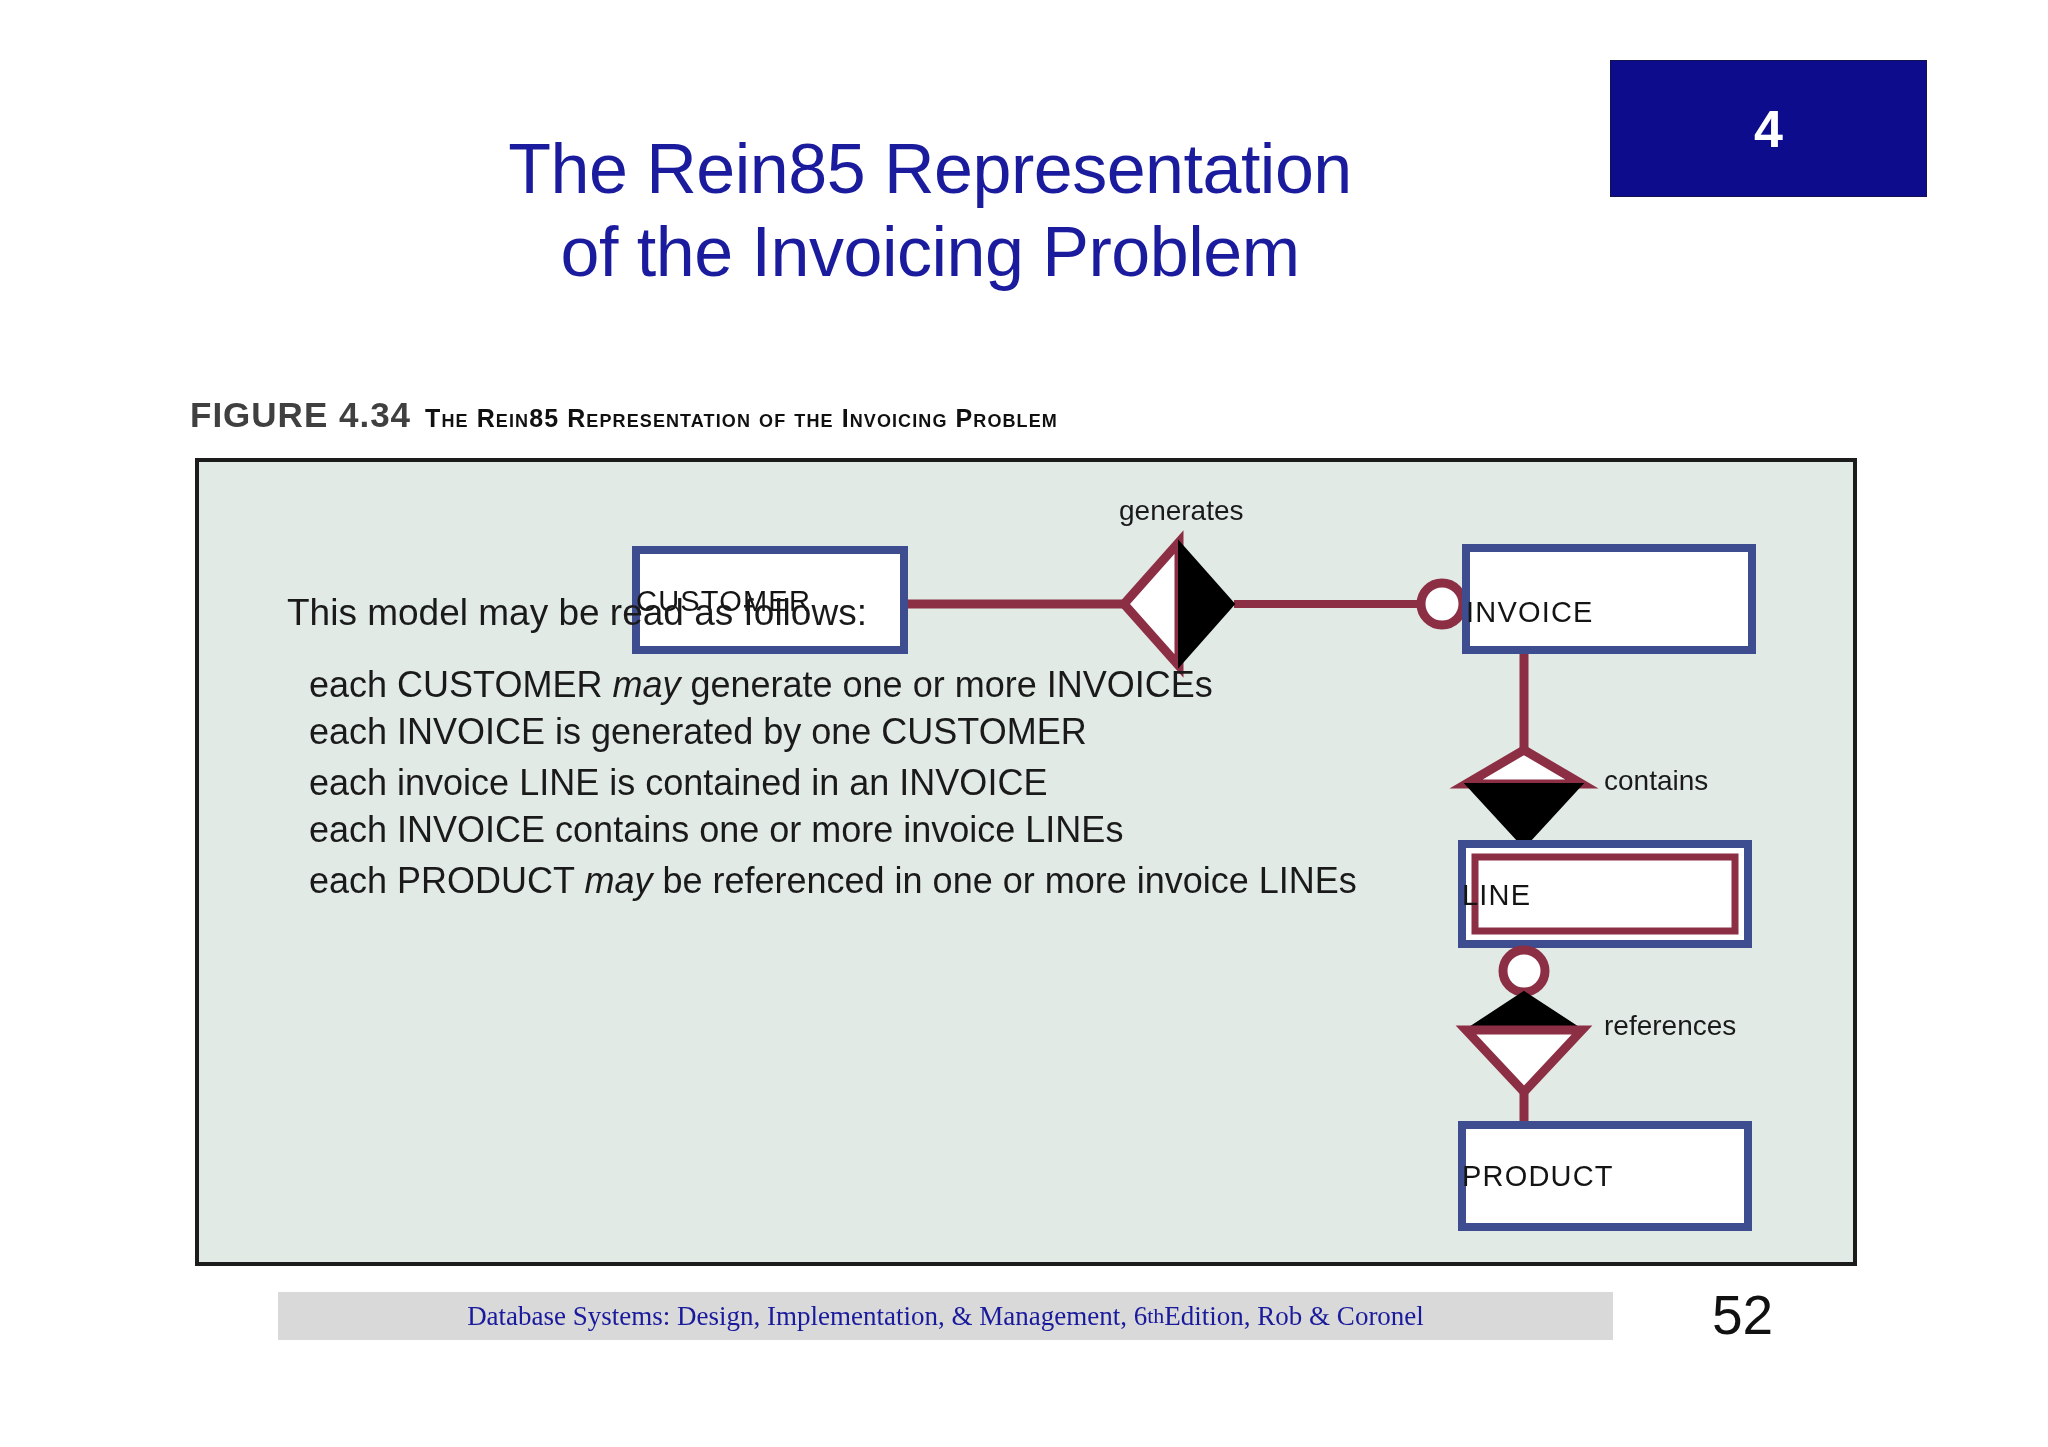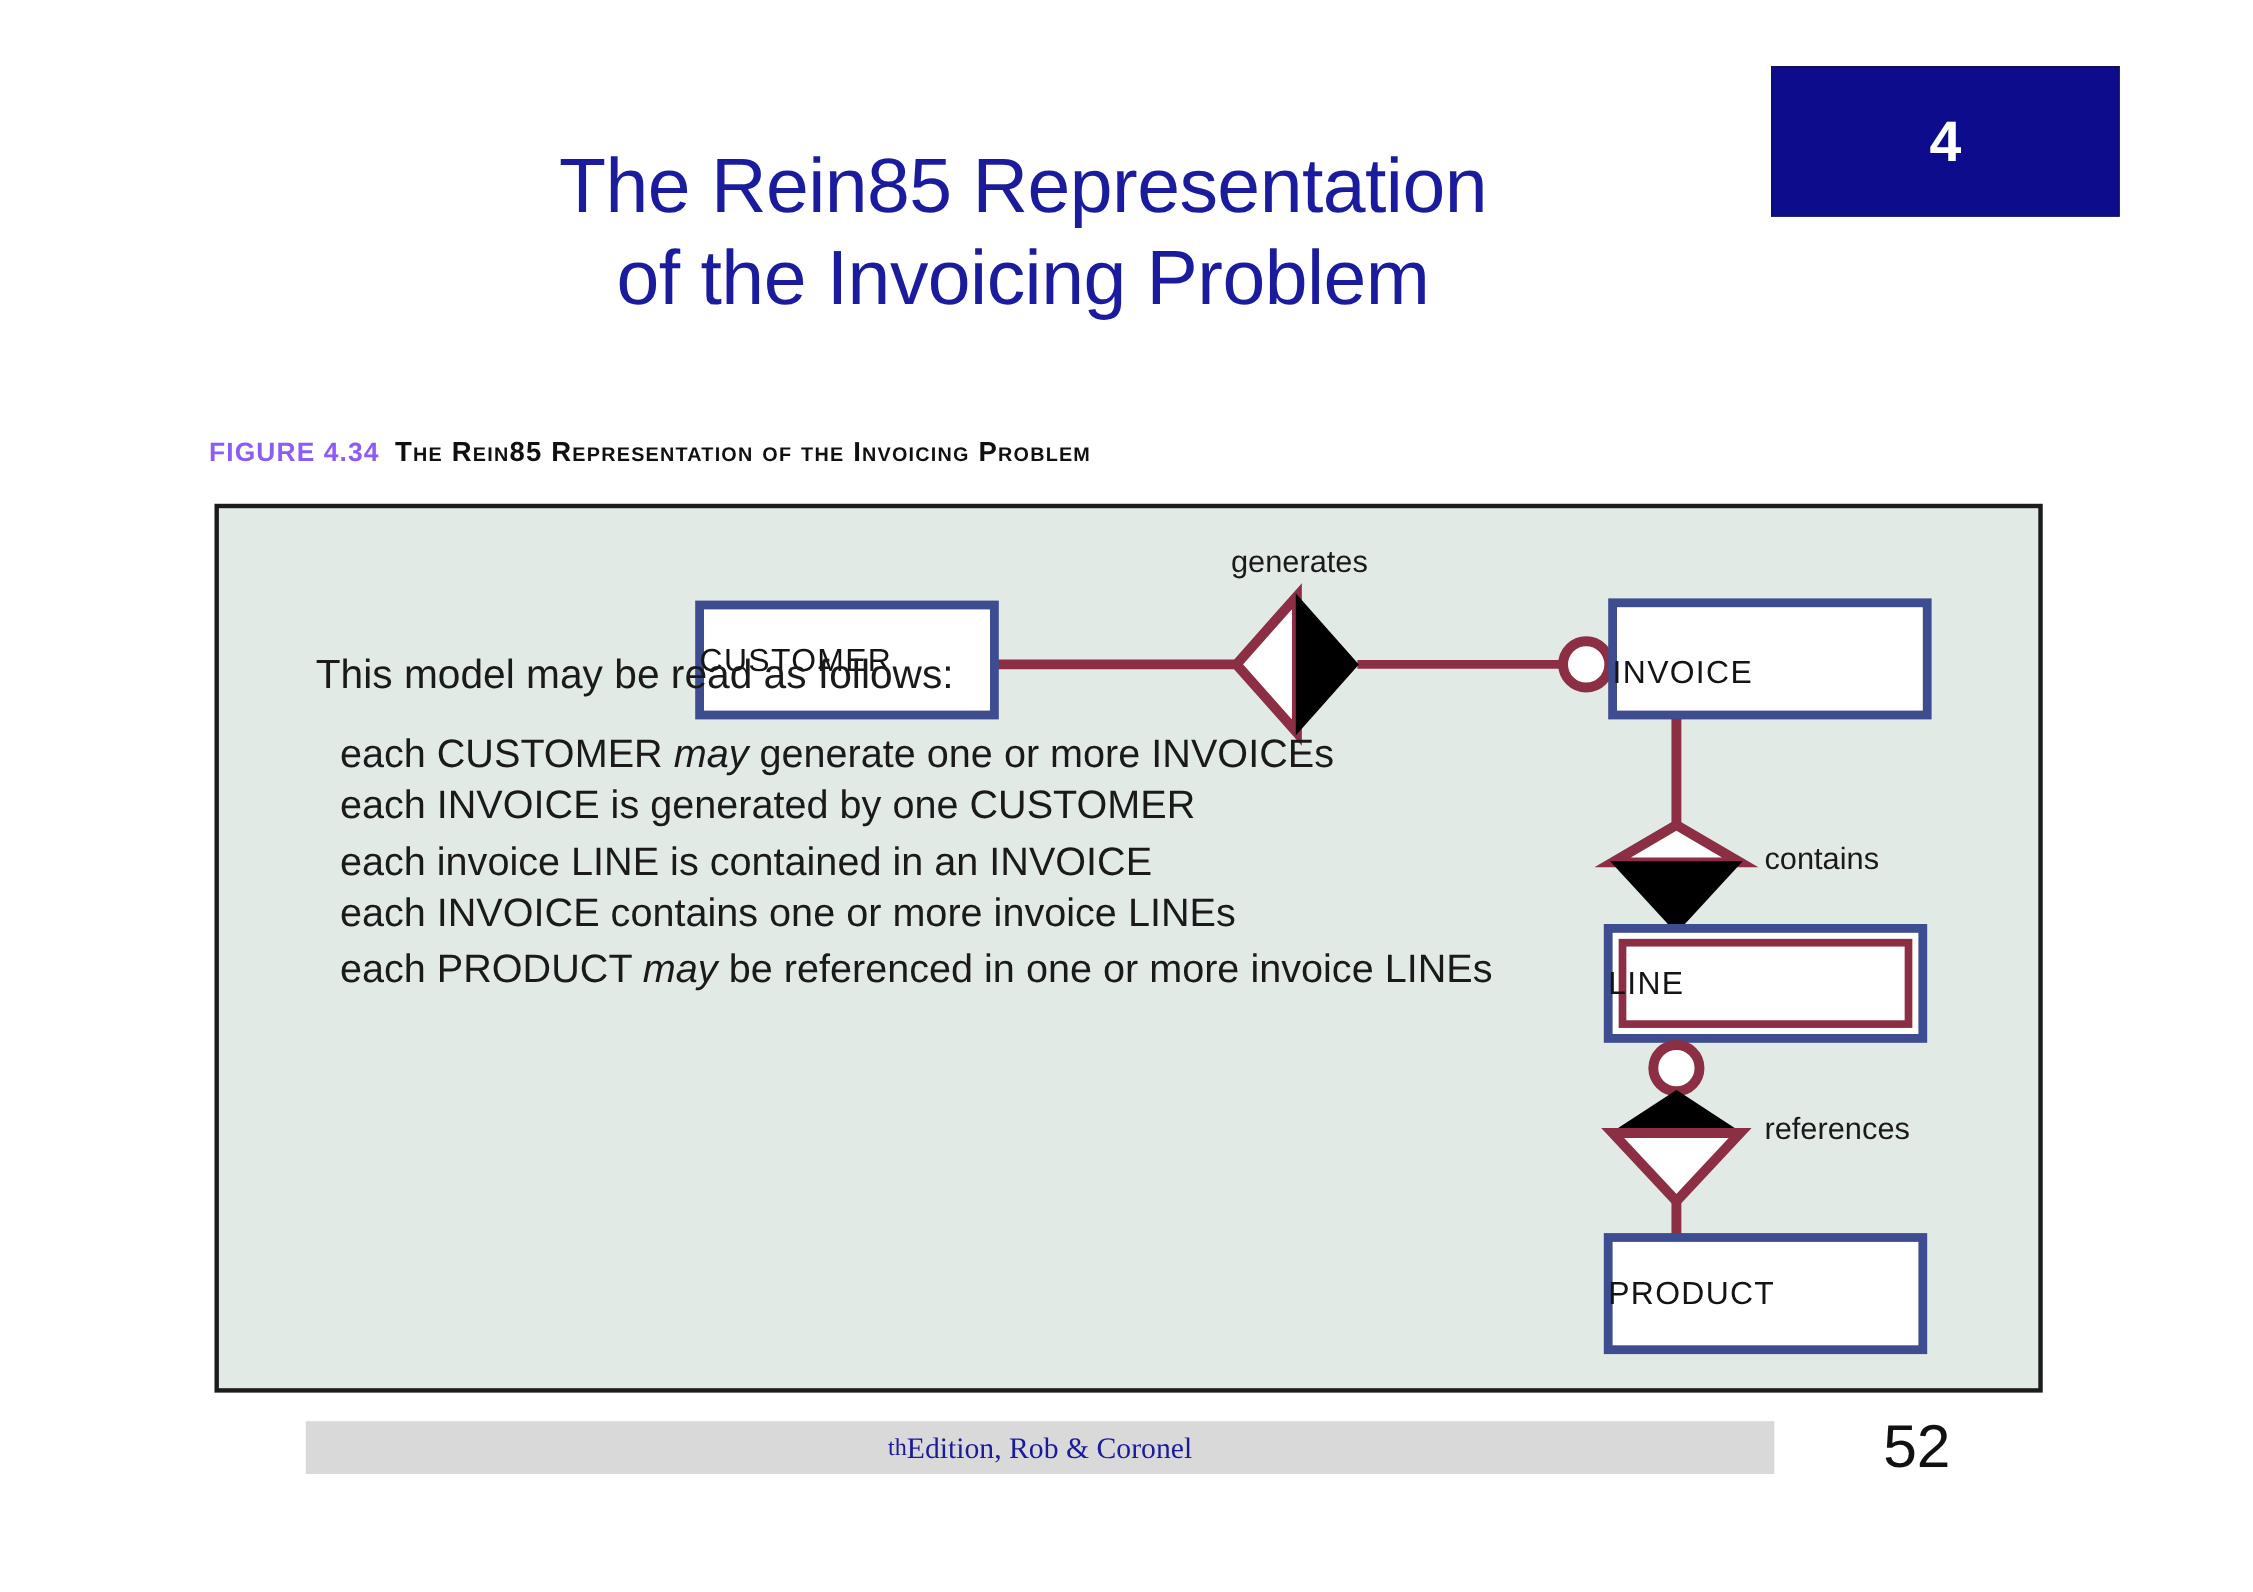--- a/index.html
+++ b/index.html
@@ -56,22 +56,22 @@
     position: absolute;
     left: 190px;
     top: 395px;
     font-family: "Liberation Sans", sans-serif;
     font-size: 27px;
     font-weight: bold;
     letter-spacing: 0.5px;
     white-space: nowrap;
   }
   #figure-caption .fignum {
-    color: #8b5cf6;
-    font-size: 24px;
+    color: #404040;
+    font-size: 35px;
     letter-spacing: 1px;
   }
   #figure-caption .figtitle {
     color: #101010;
     font-size: 25px;
     font-variant: small-caps;
     letter-spacing: 1.1px;
     margin-left: 14px;
     margin-top: 44px;
   }
@@ -257,17 +257,18 @@
   </div>
 
   <div class="prose-block" id="prose-block-3">
     <span class="ln"><span>each PRODUCT </span><em>may</em><span> be referenced in one or more invoice LINEs</span></span>
   </div>
 
 </div>
 
 <div id="footer-bar">
   <div id="footer-text">
+      <span>Database Systems: Design, Implementation, &amp; Management, 6</span>
       <sup>th</sup>
       <span> Edition, Rob &amp; Coronel</span>
     </div>
 </div>
 <div id="page-number">52</div>
 
 </body></html>

